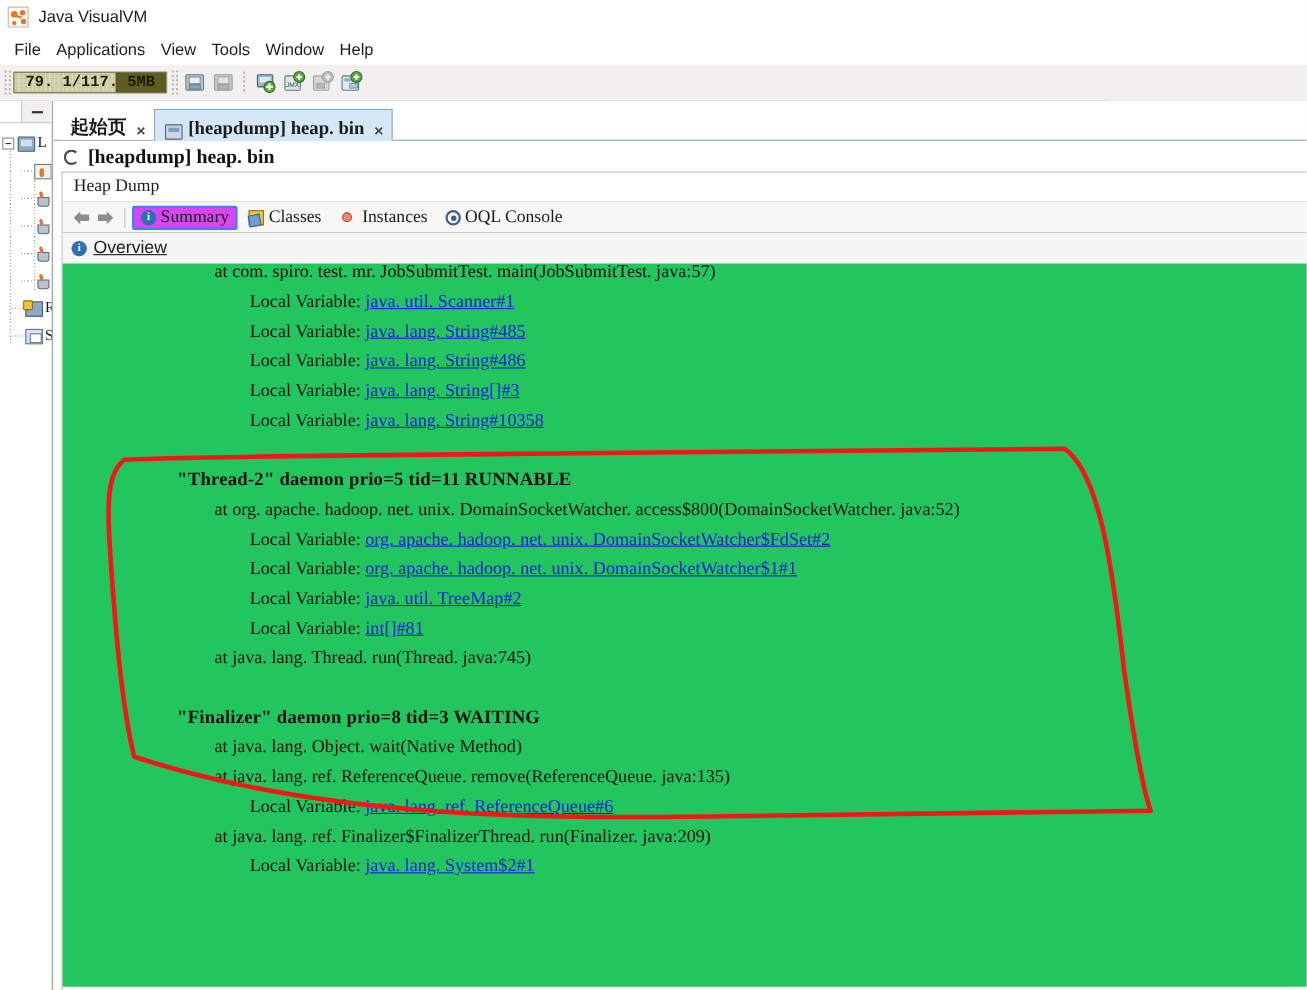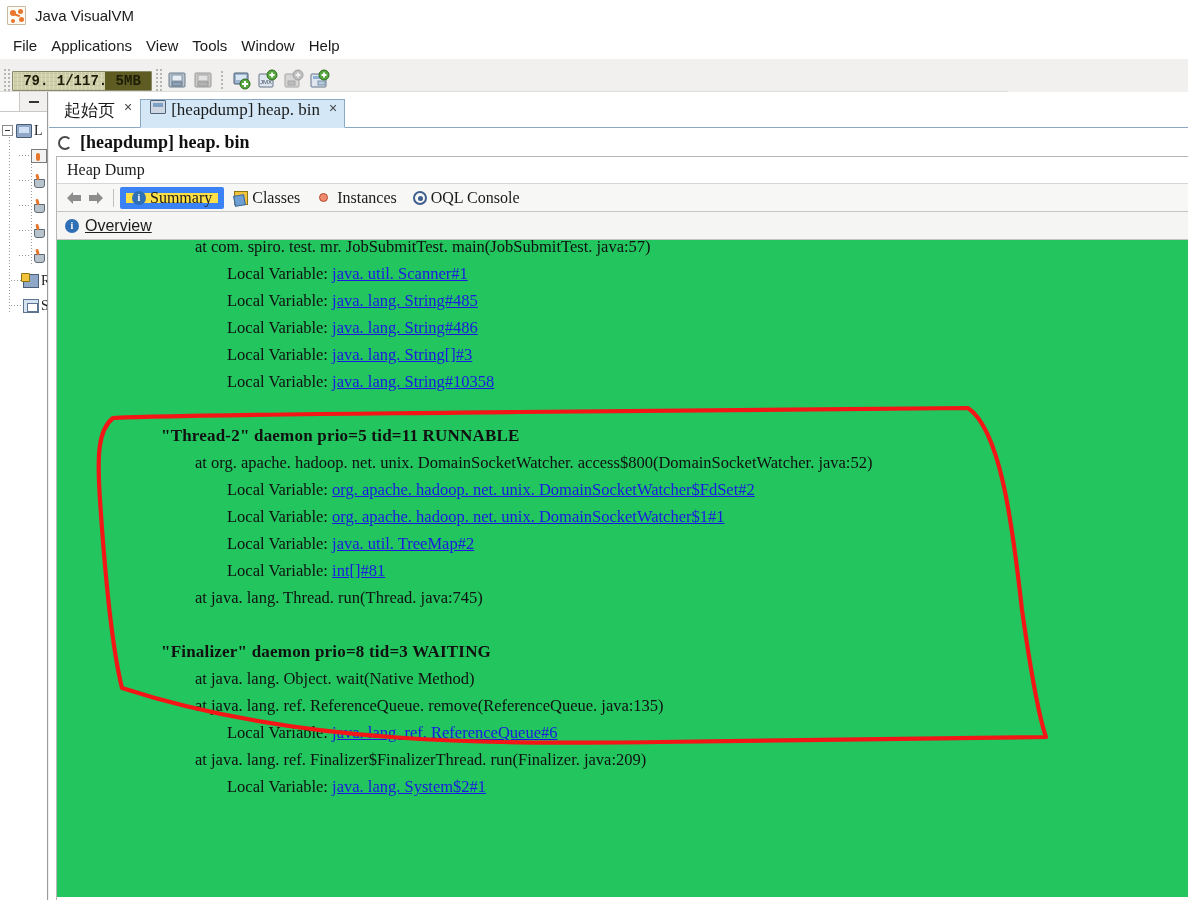--- a/index.html
+++ b/index.html
@@ -36,21 +36,21 @@
   }
   .menubar .mi {
     font-size:15px; color:#1b1b1b; padding:2px 7px; cursor:default;
     font-family:"Liberation Sans", sans-serif; white-space:nowrap;
   }
 
   
   .toolbar {
     position:absolute; left:0; top:59px; width:1008px; height:33px;
     background:#f1f0ee; border-bottom:1px solid #dededc;
-    display:flex; align-items:flex-end;
+    display:flex; align-items:center;
   }
   .grip { width:6px; height:22px; margin:0 2px 0 4px; flex:0 0 auto;
     background-image:
       radial-gradient(circle at 1px 1px, #b5b5b2 1px, transparent 1.2px);
     background-size:4px 4px; }
   .memgauge {
     width:140px; height:20px; position:relative; flex:0 0 auto;
     border:1px solid #8a8a6a; border-radius:1px; overflow:hidden;
     background:#5e5c22;
   }
@@ -117,23 +117,23 @@
   .ico-snap { background:#d7e3f0; border:1px solid #5c7392; }
   .ico-snap:after { content:""; position:absolute; left:3px; top:3px; width:9px; height:7px;
      background:#ffffff; border:1px solid #5c7392; }
 
   
   .docarea { position:absolute; left:49px; top:92px; width:1139px; height:808px; background:#ffffff; }
 
   
   .tabstrip { position:absolute; left:0; top:6px; height:30px; width:1139px;
      border-bottom:1px solid #8aa8c4; display:flex; align-items:flex-end; padding-left:5px; }
-  .tab { height:29px; display:flex; align-items:flex-start; padding:0 7px 0 9px;
+  .tab { height:29px; display:flex; align-items:flex-end; padding:0 7px 0 9px;
     font-family:"Liberation Serif", serif; font-size:17px; color:#1b1b1b;
-    border:1px solid transparent; border-bottom:none; position:relative; }
+    border:1px solid transparent; border-bottom:none; position:relative;font-weight:bold; }
   .tab.inactive { background:#ffffff; }
   .tab.active { background:#d3e7f7; border-color:#8aa8c4; border-bottom:1px solid #d3e7f7; margin-bottom:-1px; }
   .tab .tabicon { width:16px; height:14px; margin-right:5px; flex:0 0 auto;
      background:#cfd8e2; border:1px solid #51637a; position:relative; border-radius:1px; }
   .tab .tabicon:after{ content:""; position:absolute; left:2px; top:2px; right:2px; height:4px; background:#7ea0c4;}
   .tab .closex { margin-left:9px; font-size:14px; color:#444; font-family:"Liberation Sans",sans-serif; cursor:pointer;}
 
   
   .doctitle { position:absolute; left:0; top:37px; height:27px; width:1139px;
      display:flex; align-items:center; padding-left:9px; background:#ffffff; }
@@ -146,21 +146,21 @@
      border:1px solid #b6b6b4; border-right:none; border-bottom:none; background:#ffffff; }
   .heapdump-bar { height:27px; border-bottom:1px solid #d6d6d4; display:flex; align-items:center;
      padding-left:10px; font-family:"Liberation Serif", serif; font-size:16px; color:#1b1b1b; background:#ffffff;}
   .viewbar { height:28px; border-bottom:1px solid #c4c4c2; display:flex; align-items:center;
      padding-left:6px; background:#f7f7f6; }
   .arrowbtn { width:22px; height:22px; display:flex; align-items:center; justify-content:center; }
   .arrowbtn svg { display:block; }
   .vsep { width:1px; height:18px; background:#c0c0be; margin:0 6px; }
   .vtab { display:flex; align-items:center; height:22px; padding:0 6px; margin-right:4px;
      font-family:"Liberation Serif", serif; font-size:16px; color:#1b1b1b; white-space:nowrap;}
-  .vtab.sel { background:#fde047; border:6px solid #3b82f6; border-radius:2px; }
+  .vtab.sel { background:#d946ef; border:2px solid #3b82f6; border-radius:2px; }
   .vtab .vi { width:14px; height:14px; margin-right:4px; flex:0 0 auto; position:relative; }
   .i-info { border-radius:50%; background:#2f6fb5; }
   .i-info:after { content:"i"; position:absolute; inset:0; color:#fff; font-size:10px; font-weight:bold;
      display:flex; align-items:center; justify-content:center; font-family:"Liberation Serif",serif;}
   .i-classes { background:#f3c33c; border:1px solid #8d7512; position:relative; }
   .i-classes:after{ content:""; position:absolute; left:-1px; top:3px; width:9px; height:9px;
      background:#6f9fd0; border:1px solid #3b6591; transform:rotate(-10deg); }
   .i-inst { width:9px !important; height:9px !important; border-radius:50%;
      background:#ef8a6e; border:1px solid #b44a2c; margin-left:3px; }
   .i-oql { border-radius:50%; border:2px solid #3f5f8f; }

